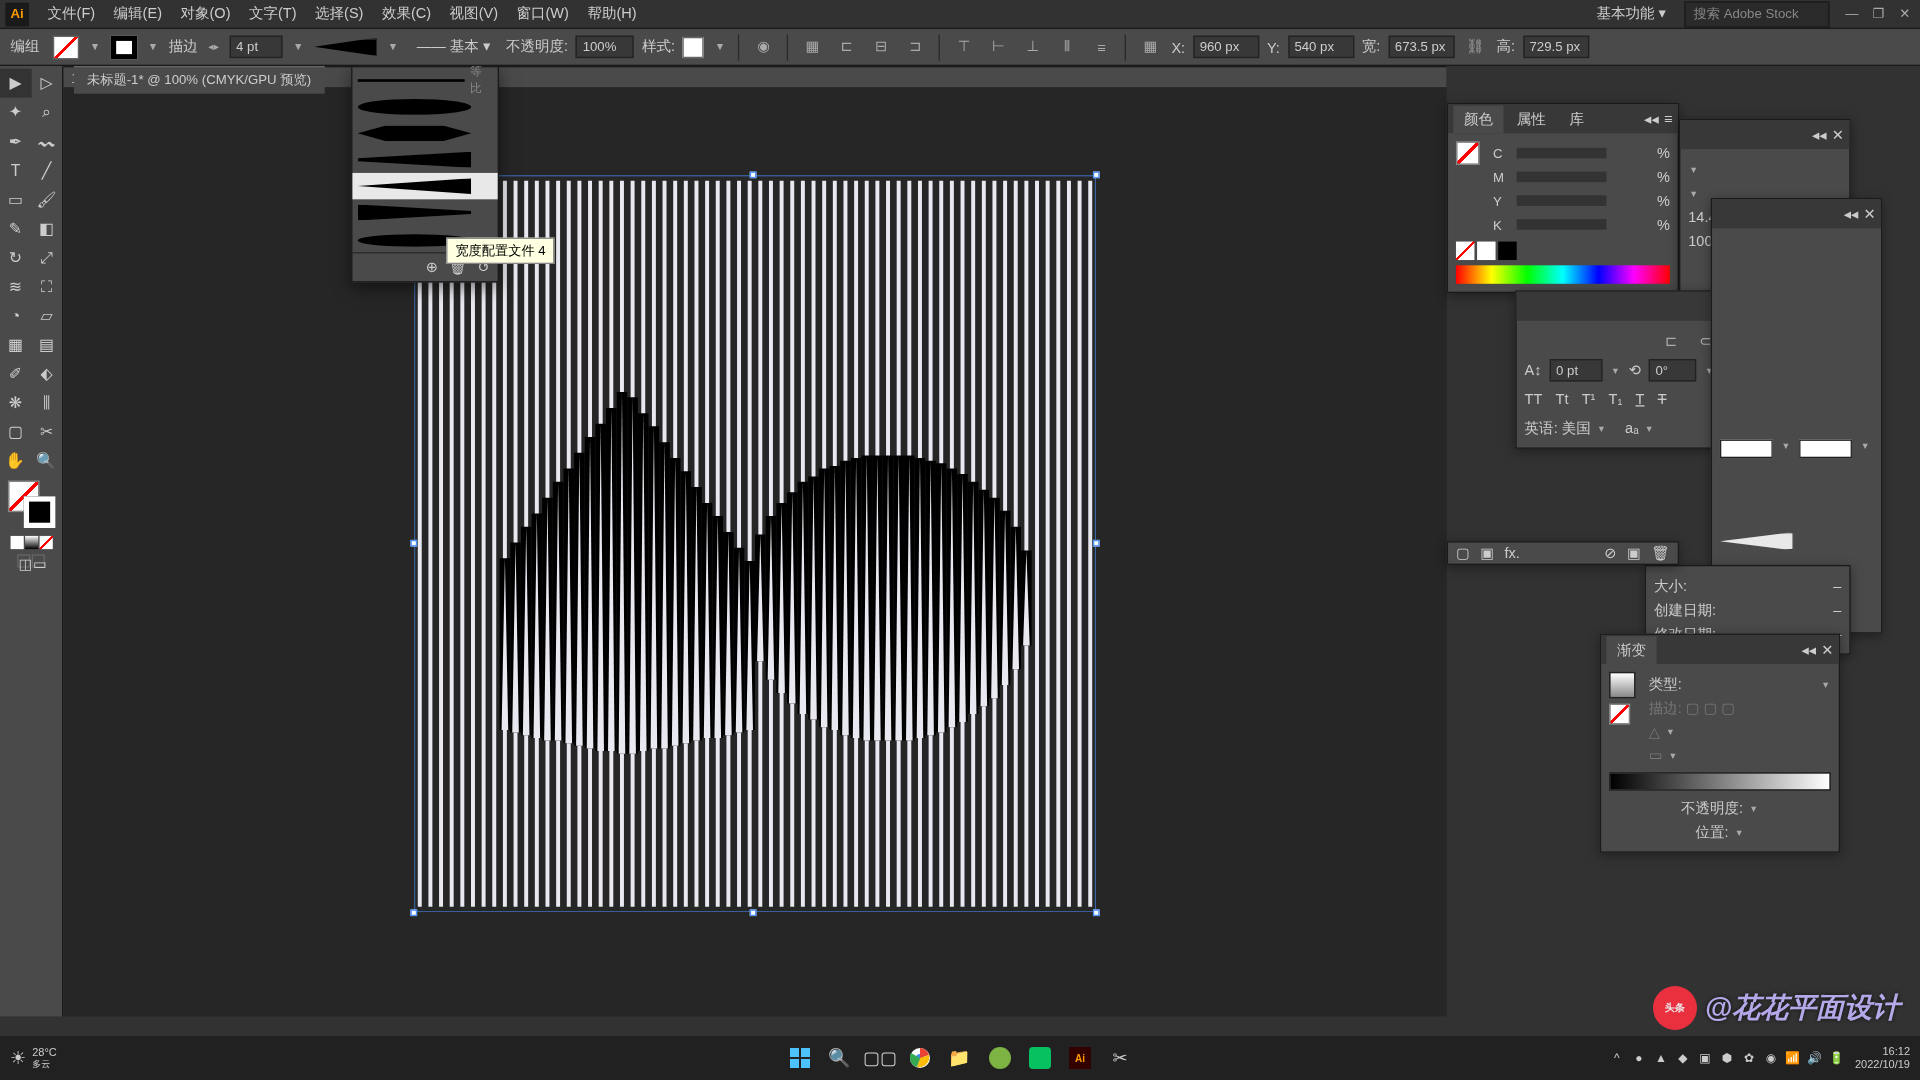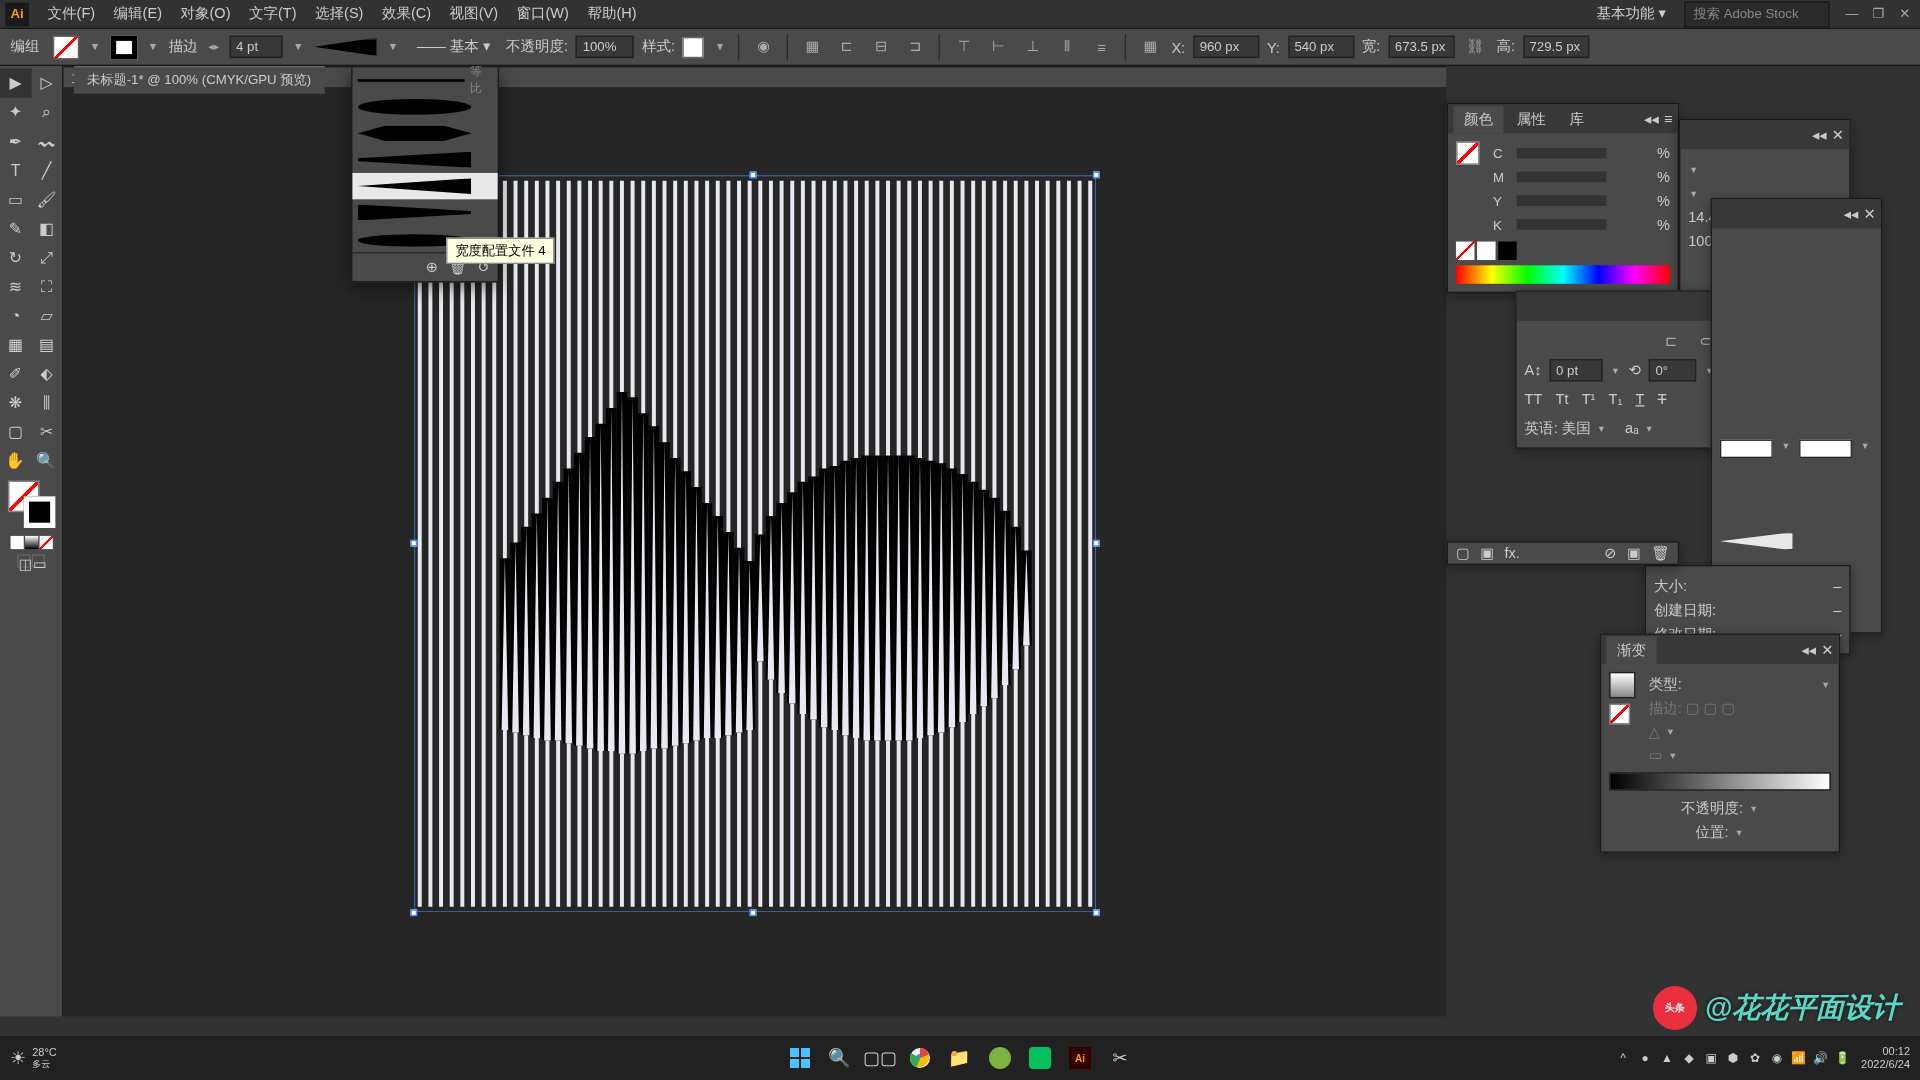--- a/index.html
+++ b/index.html
@@ -62,21 +62,21 @@
 .taskbar{position:absolute;bottom:0;left:0;right:0;height:44px;background:rgba(30,30,30,.85);backdrop-filter:blur(10px);display:flex;align-items:center;padding:0 10px}
 .task-left{display:flex;align-items:center;gap:6px}
 .weather{display:flex;align-items:center;gap:6px;font-size:11px;color:#fff}
 .task-center{position:absolute;left:50%;transform:translateX(-50%);display:flex;gap:4px}
 .task-icon{width:36px;height:36px;border-radius:4px;display:flex;align-items:center;justify-content:center;font-size:18px;cursor:pointer}
 .task-right{margin-left:auto;display:flex;align-items:center;gap:2px;font-size:10px;color:#fff}
 .tray-icon{width:20px;height:20px;display:flex;align-items:center;justify-content:center;font-size:12px}
 .clock{text-align:right;font-size:10px;line-height:1.2;margin-left:6px}
 .watermark{position:absolute;right:20px;bottom:50px;display:flex;align-items:center;gap:8px;opacity:.9}
 .wm-badge{width:44px;height:44px;border-radius:50%;background:#ff3040;display:flex;align-items:center;justify-content:center;color:#fff;font-size:10px;font-weight:bold}
-.wm-text{font-size:28px;font-weight:bold;color:#5eead4;font-style:italic;text-shadow:0 0 4px rgba(0,0,0,.8)}
+.wm-text{font-size:28px;font-weight:bold;color:#c4b5fd;font-style:italic;text-shadow:0 0 4px rgba(0,0,0,.8)}
 </style>
 </head>
 <body>
 
 <div class="scale">
 
 <div class="menubar">
   <div class="ai-logo">Ai</div>
   <div class="menu-item">文件(F)</div>
   <div class="menu-item">编辑(E)</div>
@@ -692,17 +692,17 @@
     <div class="tray-icon">▲</div>
     <div class="tray-icon">◆</div>
     <div class="tray-icon">▣</div>
     <div class="tray-icon">⬢</div>
     <div class="tray-icon">✿</div>
     <div class="tray-icon">◉</div>
     <div class="tray-icon">📶</div>
     <div class="tray-icon">🔊</div>
     <div class="tray-icon">🔋</div>
     <div class="clock">
-        <div>00:12</div>
-        <div>2022/6/24</div>
+        <div>16:12</div>
+        <div>2022/10/19</div>
       </div>
   </div>
 </div>
 
 </body></html>

